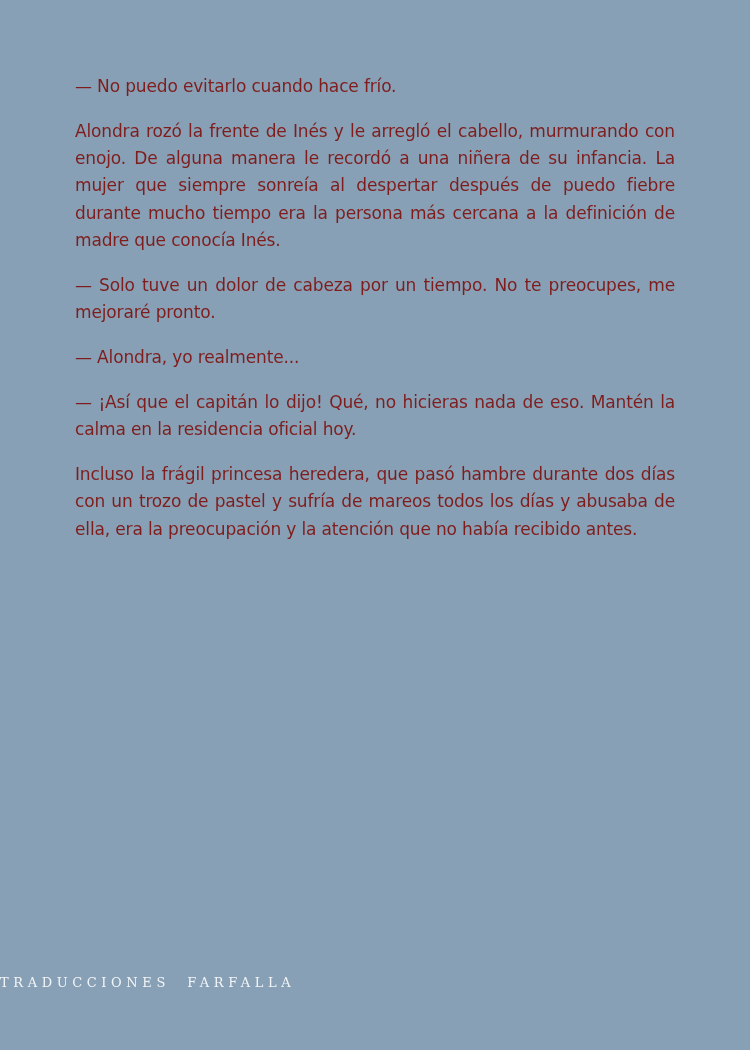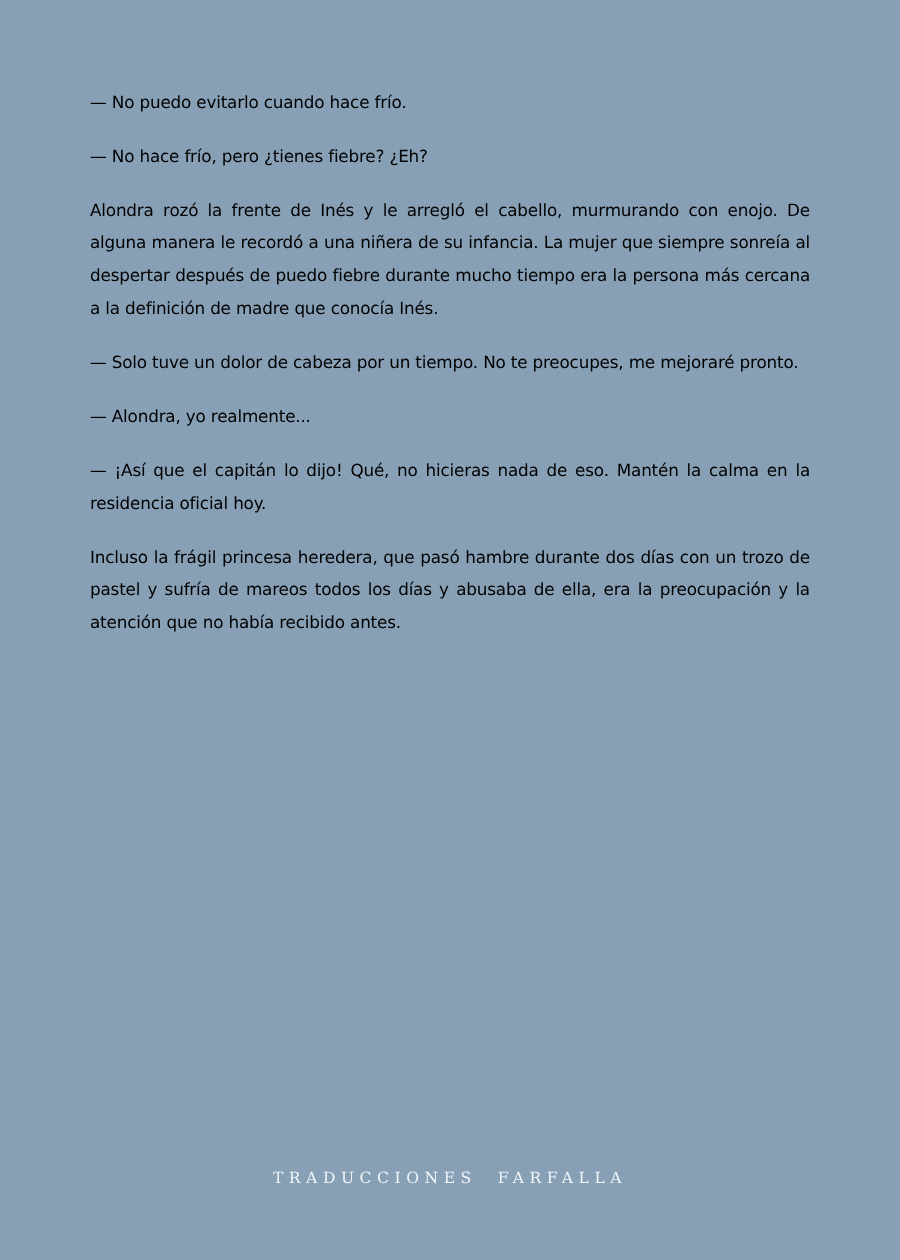--- a/index.html
+++ b/index.html
@@ -12,47 +12,46 @@
       background: #87a0b5;
       position: relative;
       overflow: hidden;
     }
     .page-body {
       position: absolute;
       left: 75px;
       top: 73px;
       width: 600px;
       font-family: "DejaVu Sans", sans-serif;
-      font-size: 14px;
+      font-size: 17px;
       line-height: 27.2px;
-      color: #000000;
+      color: #7f1d1d;
       letter-spacing: -0.15px;
     }
     .para {
       margin: 0 0 17.8px 0;
       text-align: justify;
     }
     .footer {
       position: absolute;
       left: 0;
       width: 750px;
       top: 975px;
-      text-align: center;
+      text-align: left;
       font-family: "DejaVu Serif", serif;
       font-size: 13px;
       letter-spacing: 4.6px;
       color: #f2f5f8;
     }
   </style>
 </head>
 <body>
 
 <div class="page-body">
   <p class="para">— No puedo evitarlo cuando hace frío.</p>
-  <p class="para">— No hace frío, pero ¿tienes fiebre? ¿Eh?</p>
   <p class="para">Alondra rozó la frente de Inés y le arregló el cabello, murmurando con enojo. De alguna manera le recordó a una niñera de su infancia. La mujer que siempre sonreía al despertar después de puedo fiebre durante mucho tiempo era la persona más cercana a la definición de madre que conocía Inés.</p>
   <p class="para">— Solo tuve un dolor de cabeza por un tiempo. No te preocupes, me mejoraré pronto.</p>
   <p class="para">— Alondra, yo realmente...</p>
   <p class="para">— ¡Así que el capitán lo dijo! Qué, no hicieras nada de eso. Mantén la calma en la residencia oficial hoy.</p>
   <p class="para">Incluso la frágil princesa heredera, que pasó hambre durante dos días con un trozo de pastel y sufría de mareos todos los días y abusaba de ella, era la preocupación y la atención que no había recibido antes.</p>
 </div>
 
 <div class="footer" style="white-space: pre;">TRADUCCIONES  FARFALLA</div>
 
 </body></html>

